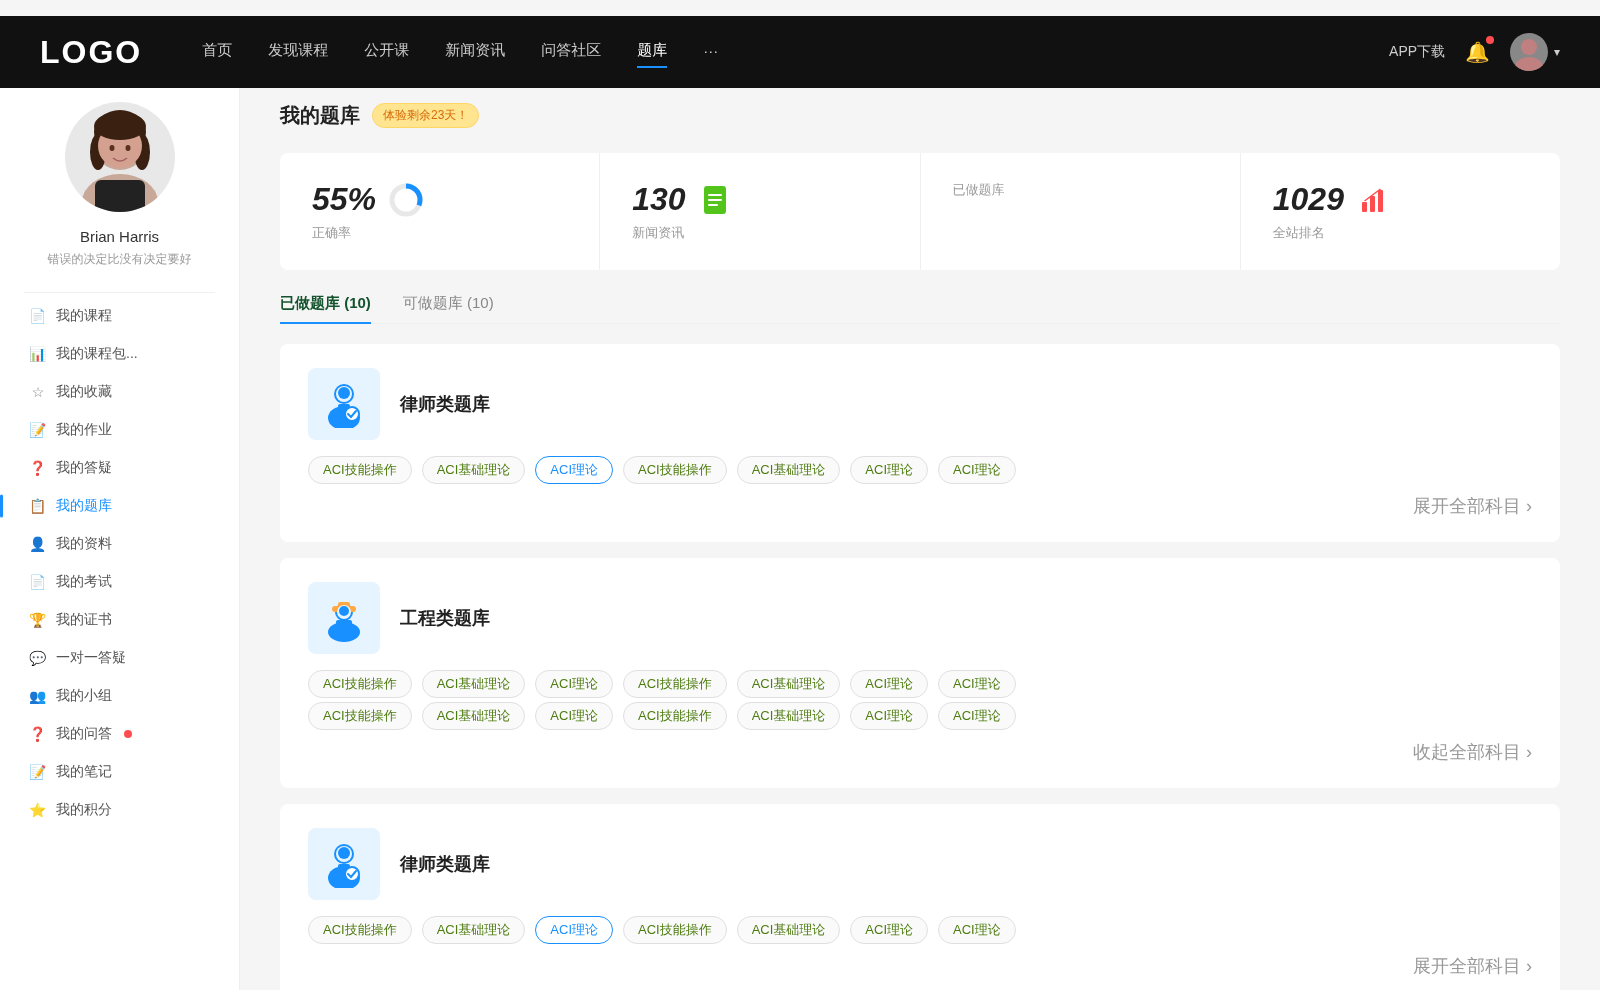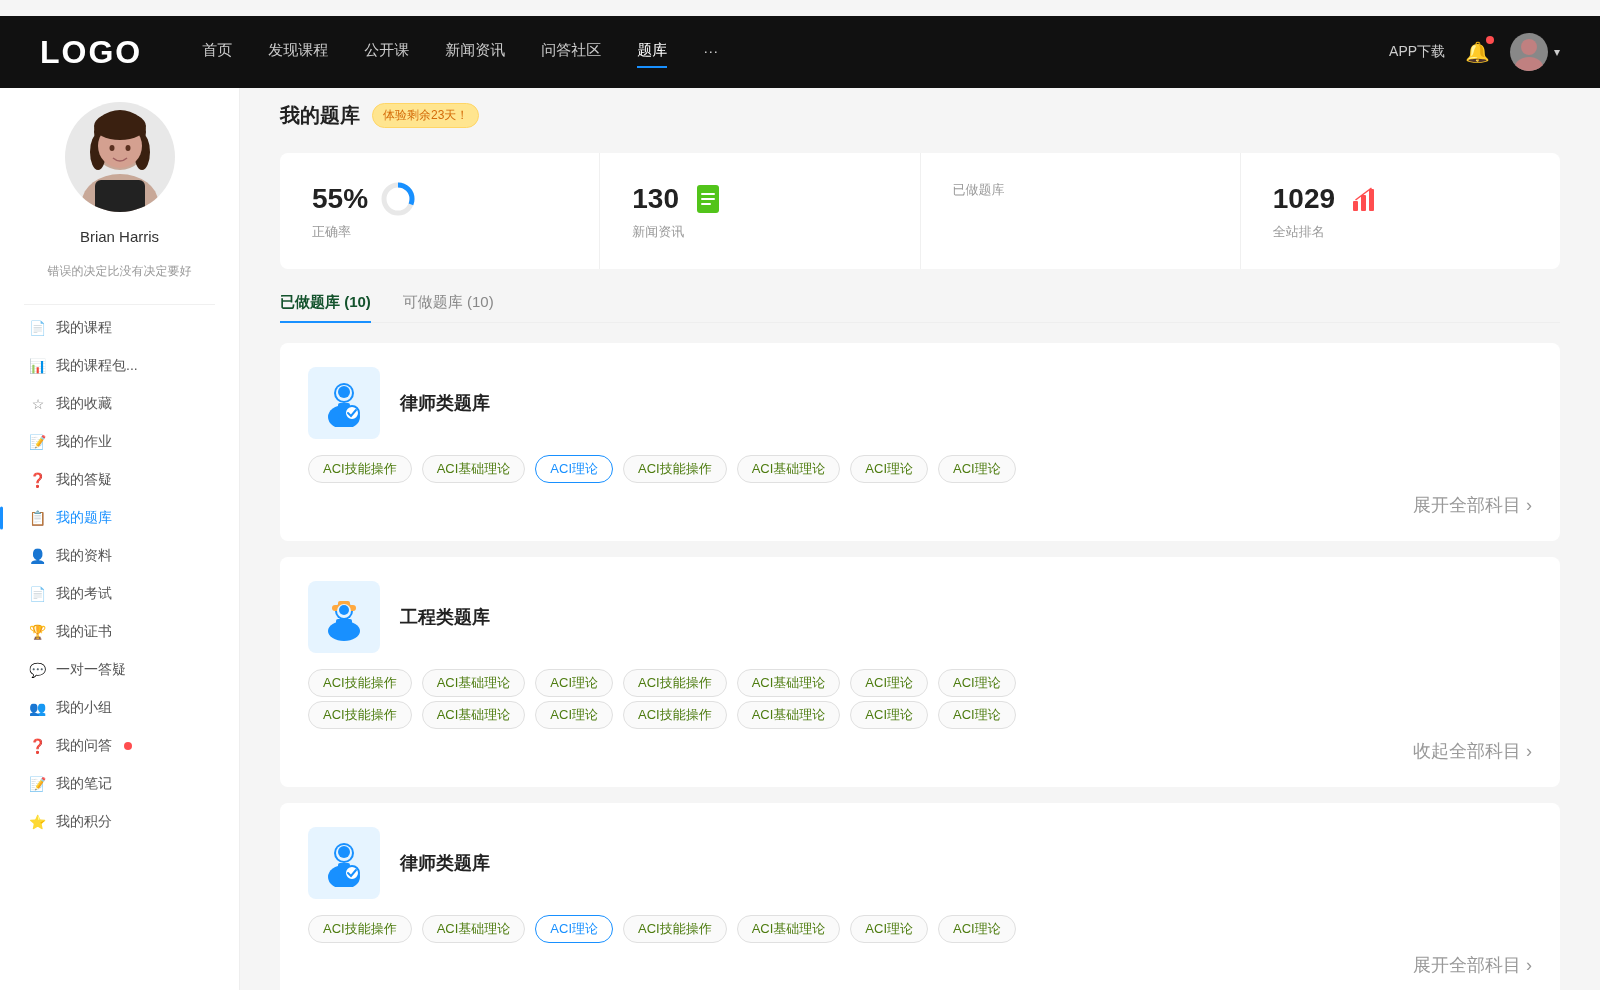--- a/index.html
+++ b/index.html
@@ -115,21 +115,21 @@
       overflow: hidden;
       margin-bottom: 16px;
       display: flex;
       align-items: center;
       justify-content: center;
     }
     
     .sidebar-username {
       font-size: 15px;
       color: #333;
-      margin-bottom: 18px;
+      margin-bottom: 6px;
       font-weight: 500;
     }
     .sidebar-motto {
       font-size: 12px;
       color: #999;
       margin-bottom: 24px;
       text-align: center;
       padding: 0 20px;
     }
     .sidebar-divider {
@@ -231,23 +231,24 @@
       flex-direction: column;
       gap: 6px;
     }
     .stat-card:last-child { border-right: none; }
     .stat-top {
       display: flex;
       align-items: center;
       gap: 12px;
     }
     .stat-value {
-      font-size: 28px;
+      font-size: 32px;
       font-weight: 700;
       color: #222;
+      font-style: italic;
     }
     .stat-icon {
       width: 36px;
       height: 36px;
       display: flex;
       align-items: center;
       justify-content: center;
     }
     .stat-label {
       font-size: 13px;

